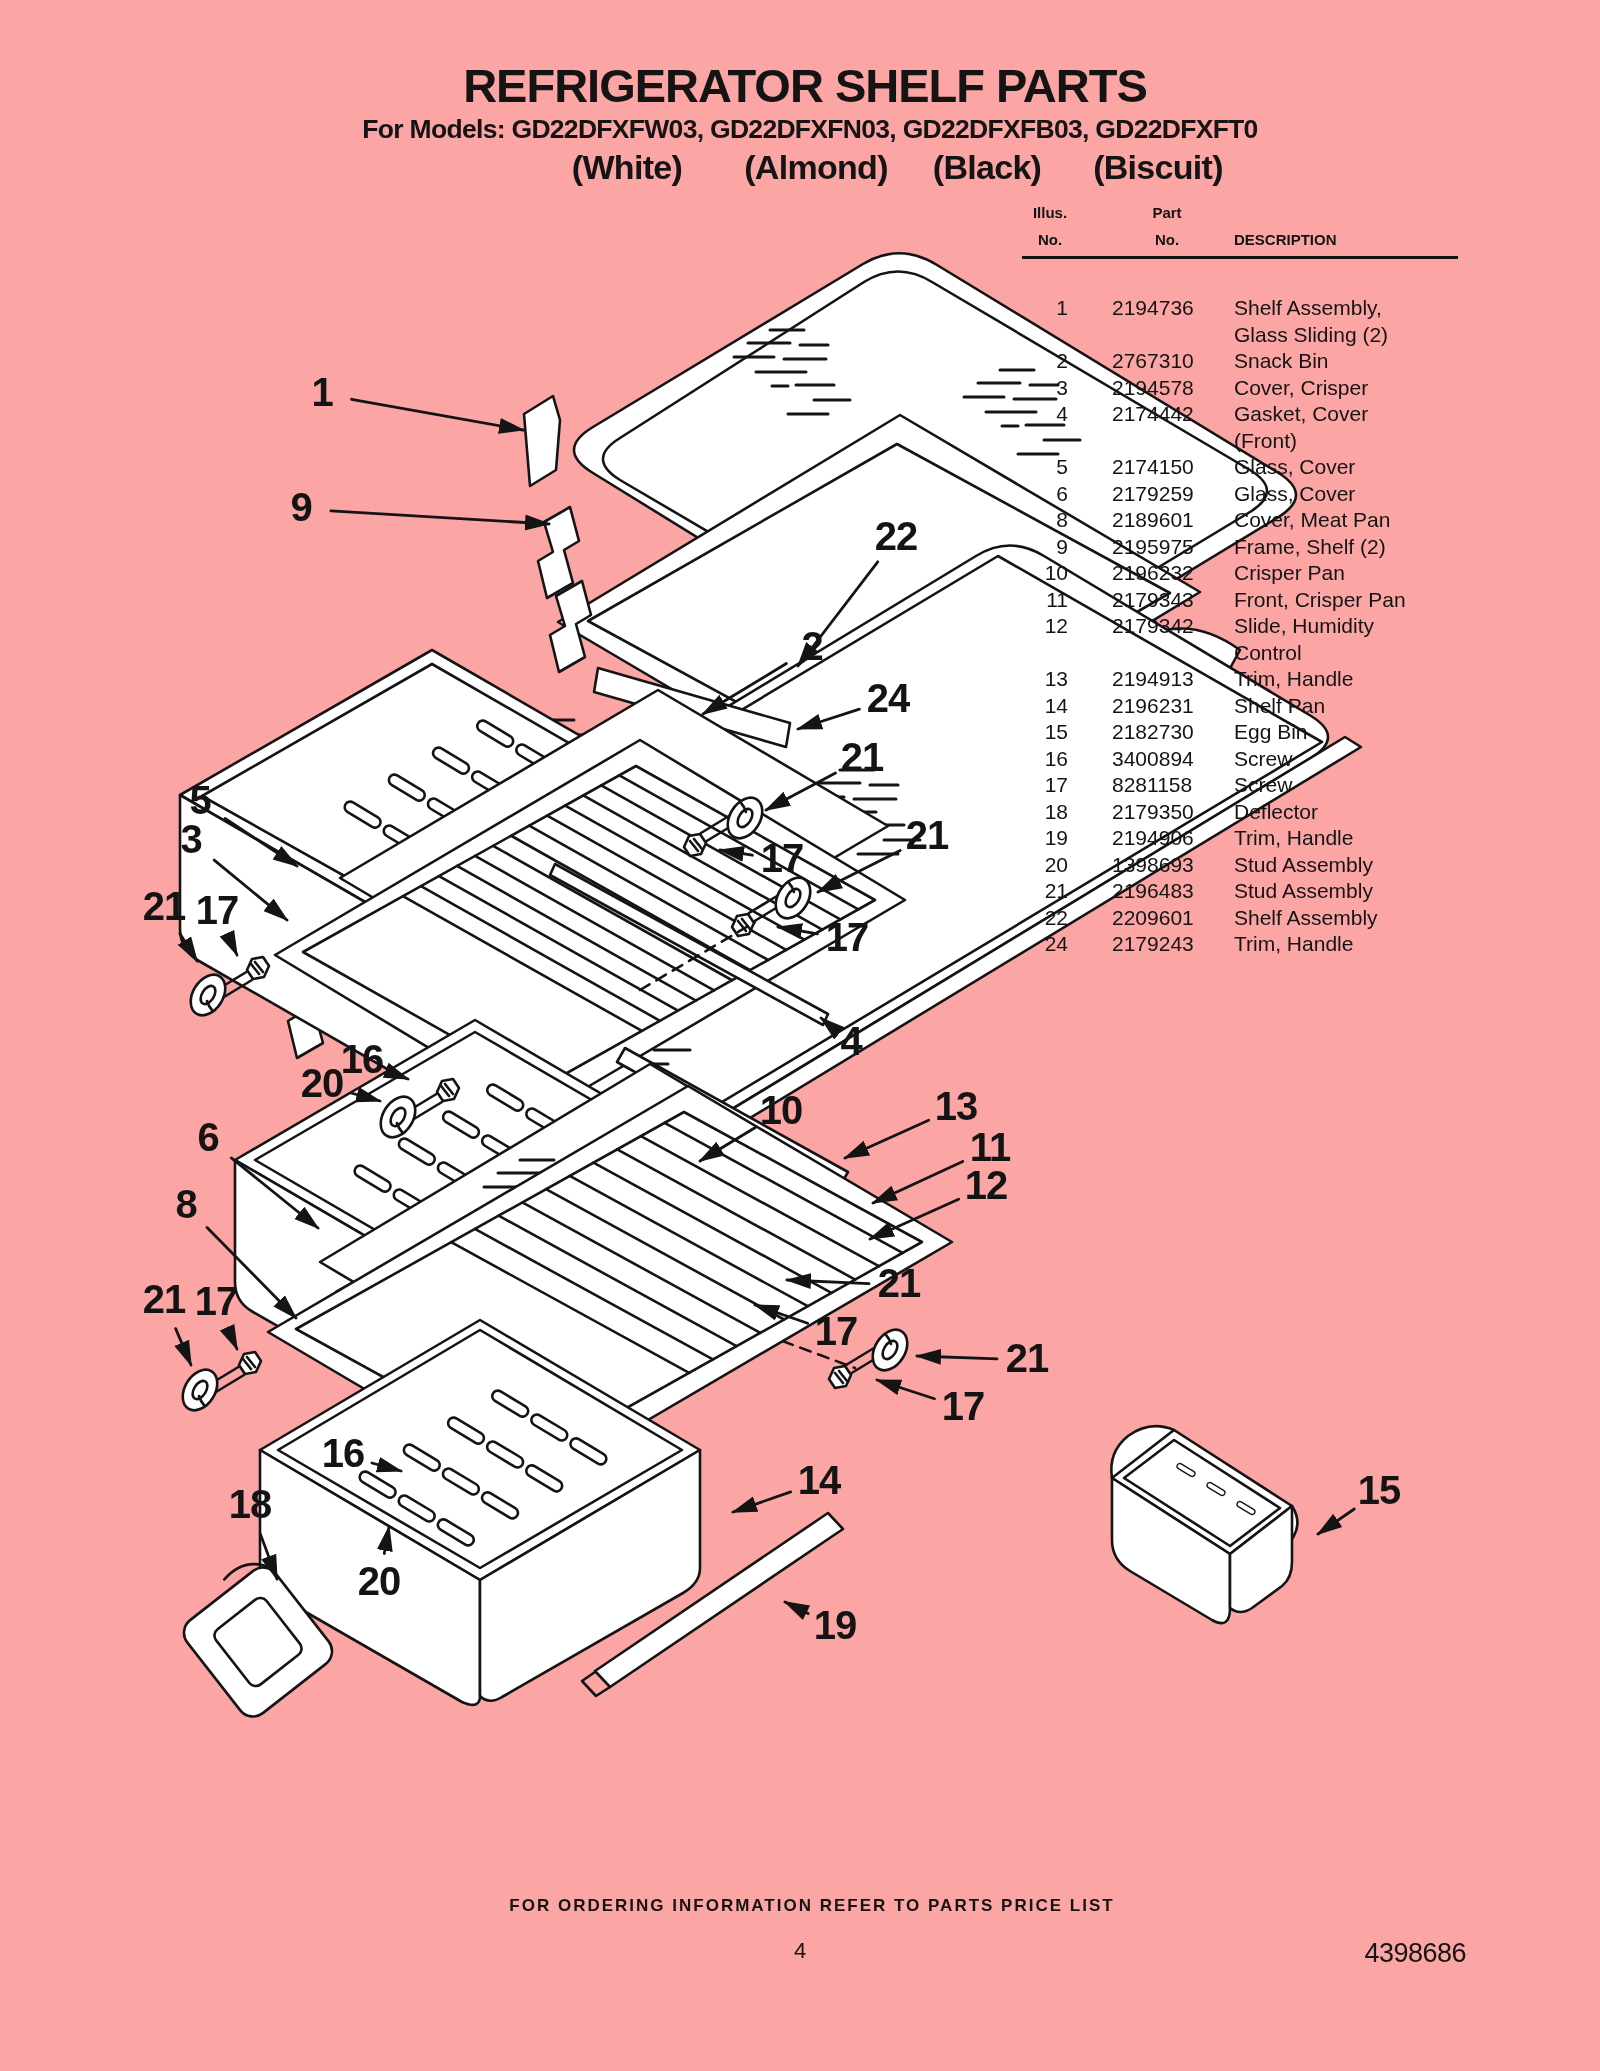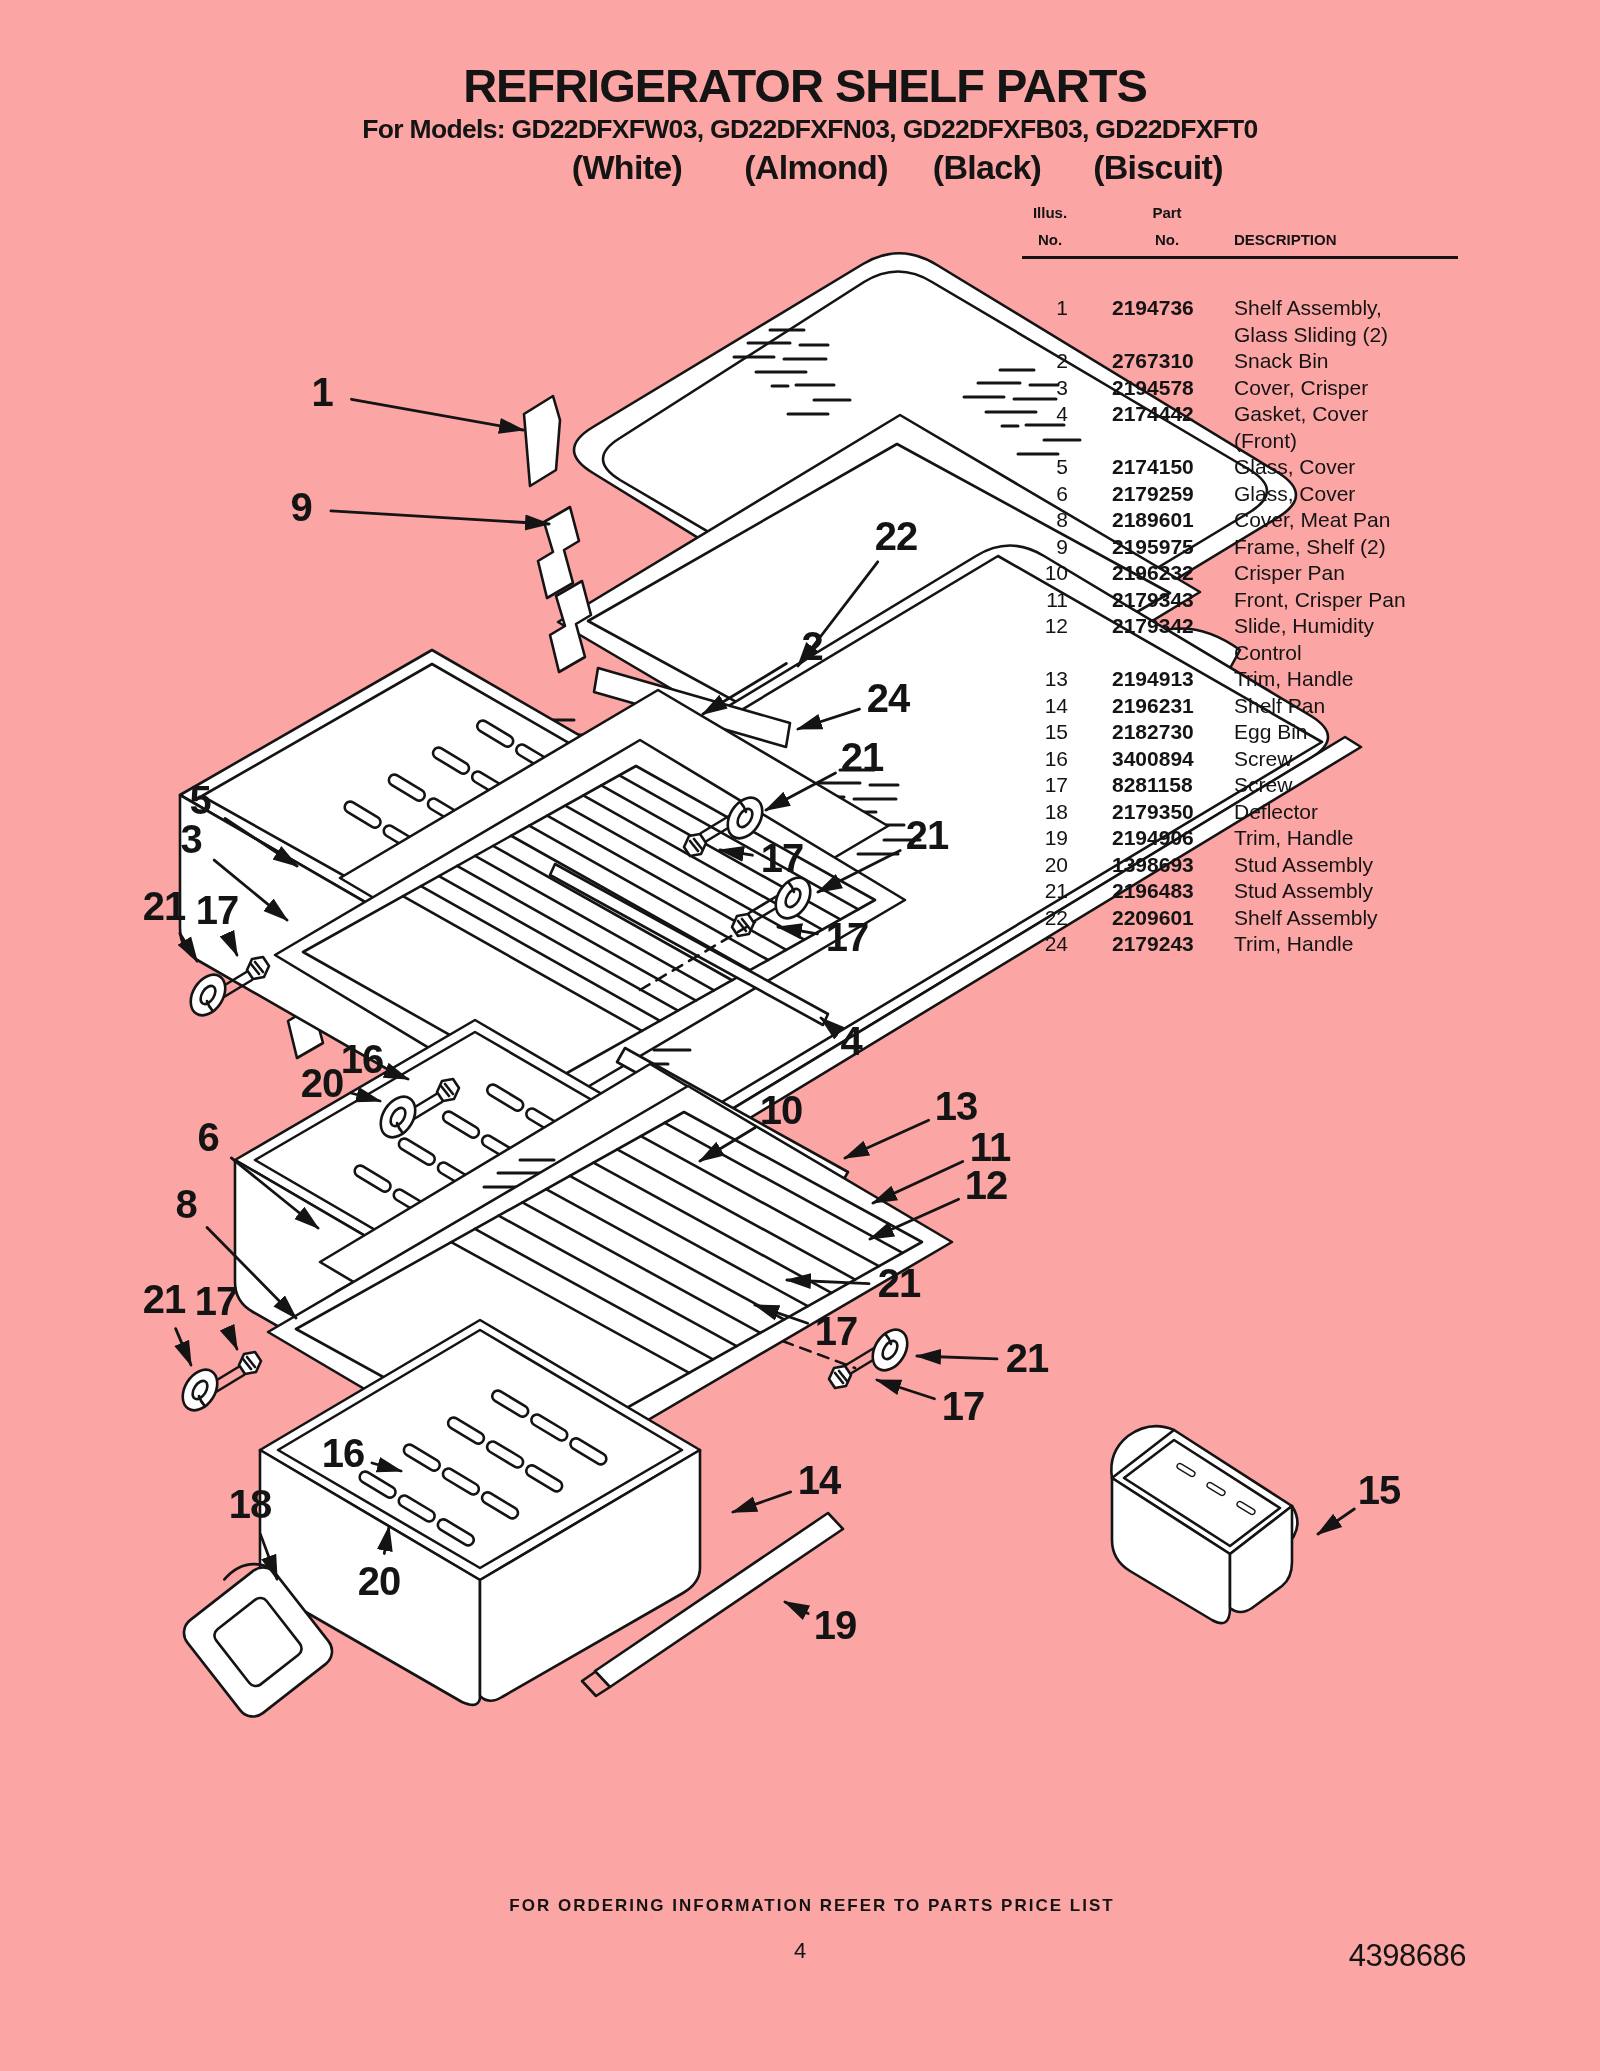--- a/index.html
+++ b/index.html
@@ -15,27 +15,27 @@
   
   .parts-table{position:absolute;left:1022px;top:200px;width:436px;font-size:21px;line-height:26.5px;}
   .pt-head{display:grid;grid-template-columns:56px 144px auto;font-weight:700;font-size:15px;}
   .pt-head .c1{text-align:center;}
   .pt-head .c2{text-align:center;padding-left:34px;}
   .pt-head .c3{padding-left:12px;}
   .pt-rule{border-bottom:3px solid #141414;margin-top:3px;}
   .pt-rows{margin-top:36px;}
   .pt-row{display:grid;grid-template-columns:56px 144px auto;}
   .pt-row .c1{text-align:right;padding-right:10px;}
-  .pt-row .c2{padding-left:34px;font-weight:bold;}
+  .pt-row .c2{padding-left:34px;}
   .pt-row .c3{padding-left:12px;white-space:pre-line;}
   
   .order-note{position:absolute;top:1896px;left:0;width:1624px;text-align:center;
               font-size:17px;font-weight:700;letter-spacing:2px;}
   .pagenum{position:absolute;top:1938px;left:0;width:1600px;text-align:center;font-size:22px;}
-  .docnum{position:absolute;top:1938px;left:1246px;width:220px;text-align:right;font-size:31px;letter-spacing:-0.5px;}
+  .docnum{position:absolute;top:1938px;left:1246px;width:220px;text-align:right;font-size:27px;letter-spacing:-0.5px;}
   
   svg.diagram{position:absolute;left:0;top:0;}
   svg.diagram *{stroke:#141414;stroke-width:2.6;fill:none;stroke-linejoin:round;stroke-linecap:round;}
   svg.diagram .fw{fill:#ffffff;}
   svg.diagram .sp line{stroke-width:3;}
   svg.diagram .dash{stroke-dasharray:11 8;}
   svg.diagram .ld{stroke-width:2.8;}
   svg.diagram text.co{stroke:none;fill:#141414;font:700 40px "Liberation Sans","DejaVu Sans",sans-serif;letter-spacing:-1px;}
 </style>
 </head>

